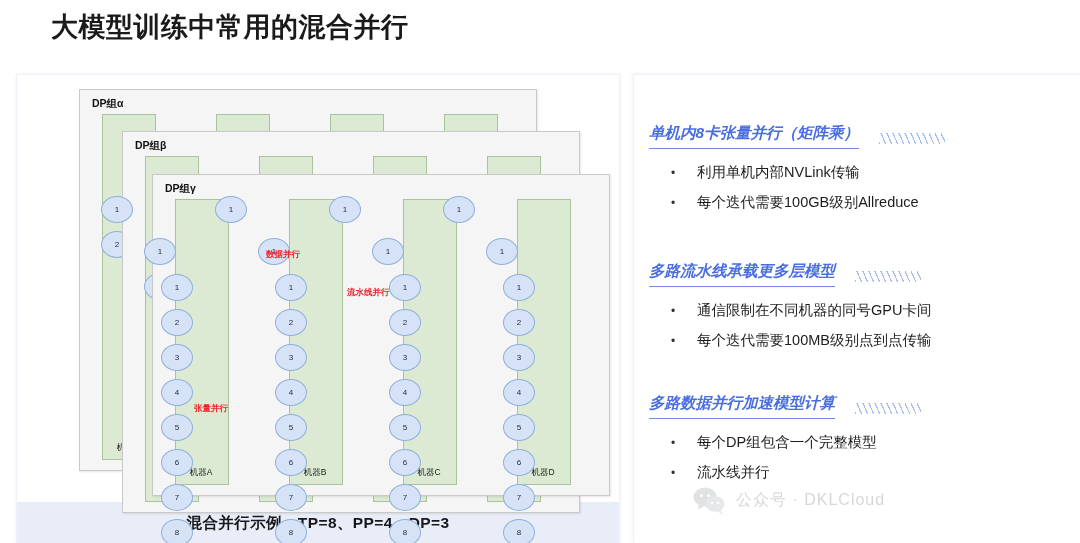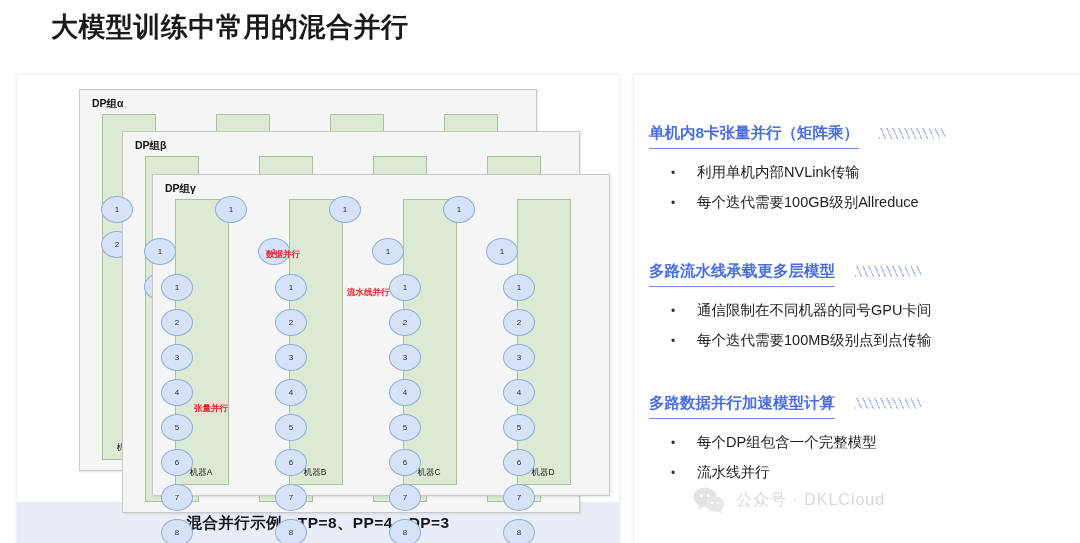--- a/index.html
+++ b/index.html
@@ -138,22 +138,23 @@
   }
 
   
   .section {
     position: absolute;
     left: 15px;
     width: 420px;
   }
   .sec-head-row {
     display: flex;
-    align-items: center;
+    align-items: flex-end;
     gap: 20px;
+    font-style: italic;
   }
   .sec-head {
     font-size: 15.5px;
     font-weight: bold;
     color: #4a6ee0;
     white-space: nowrap;
     padding-bottom: 4px;
     border-bottom: 1.6px solid #6f8ae8;
   }
   .hatch {

